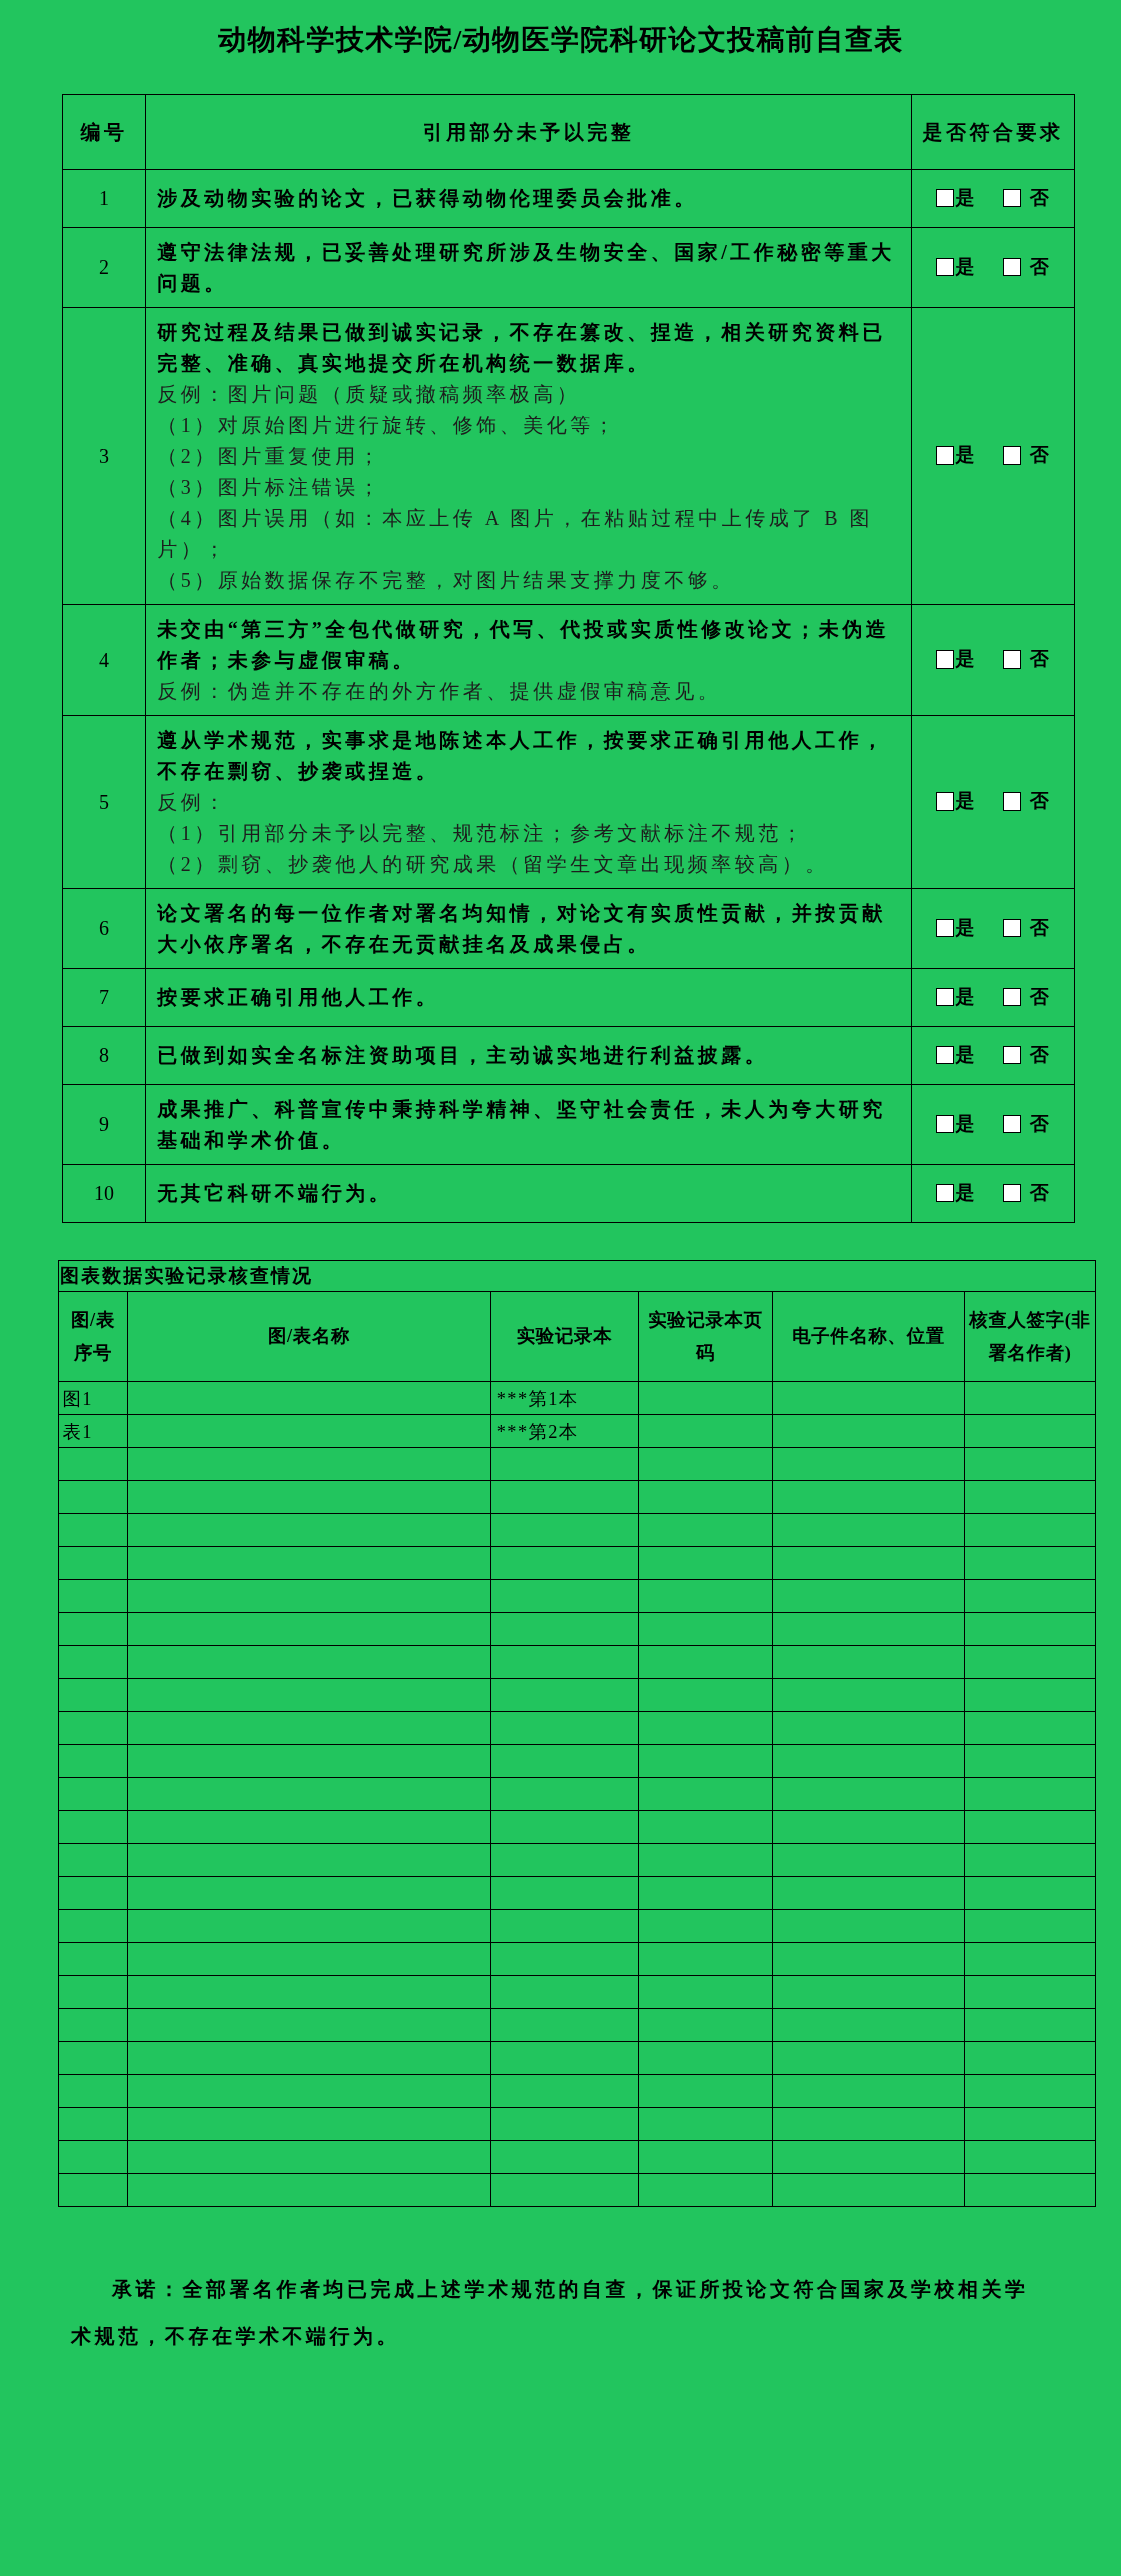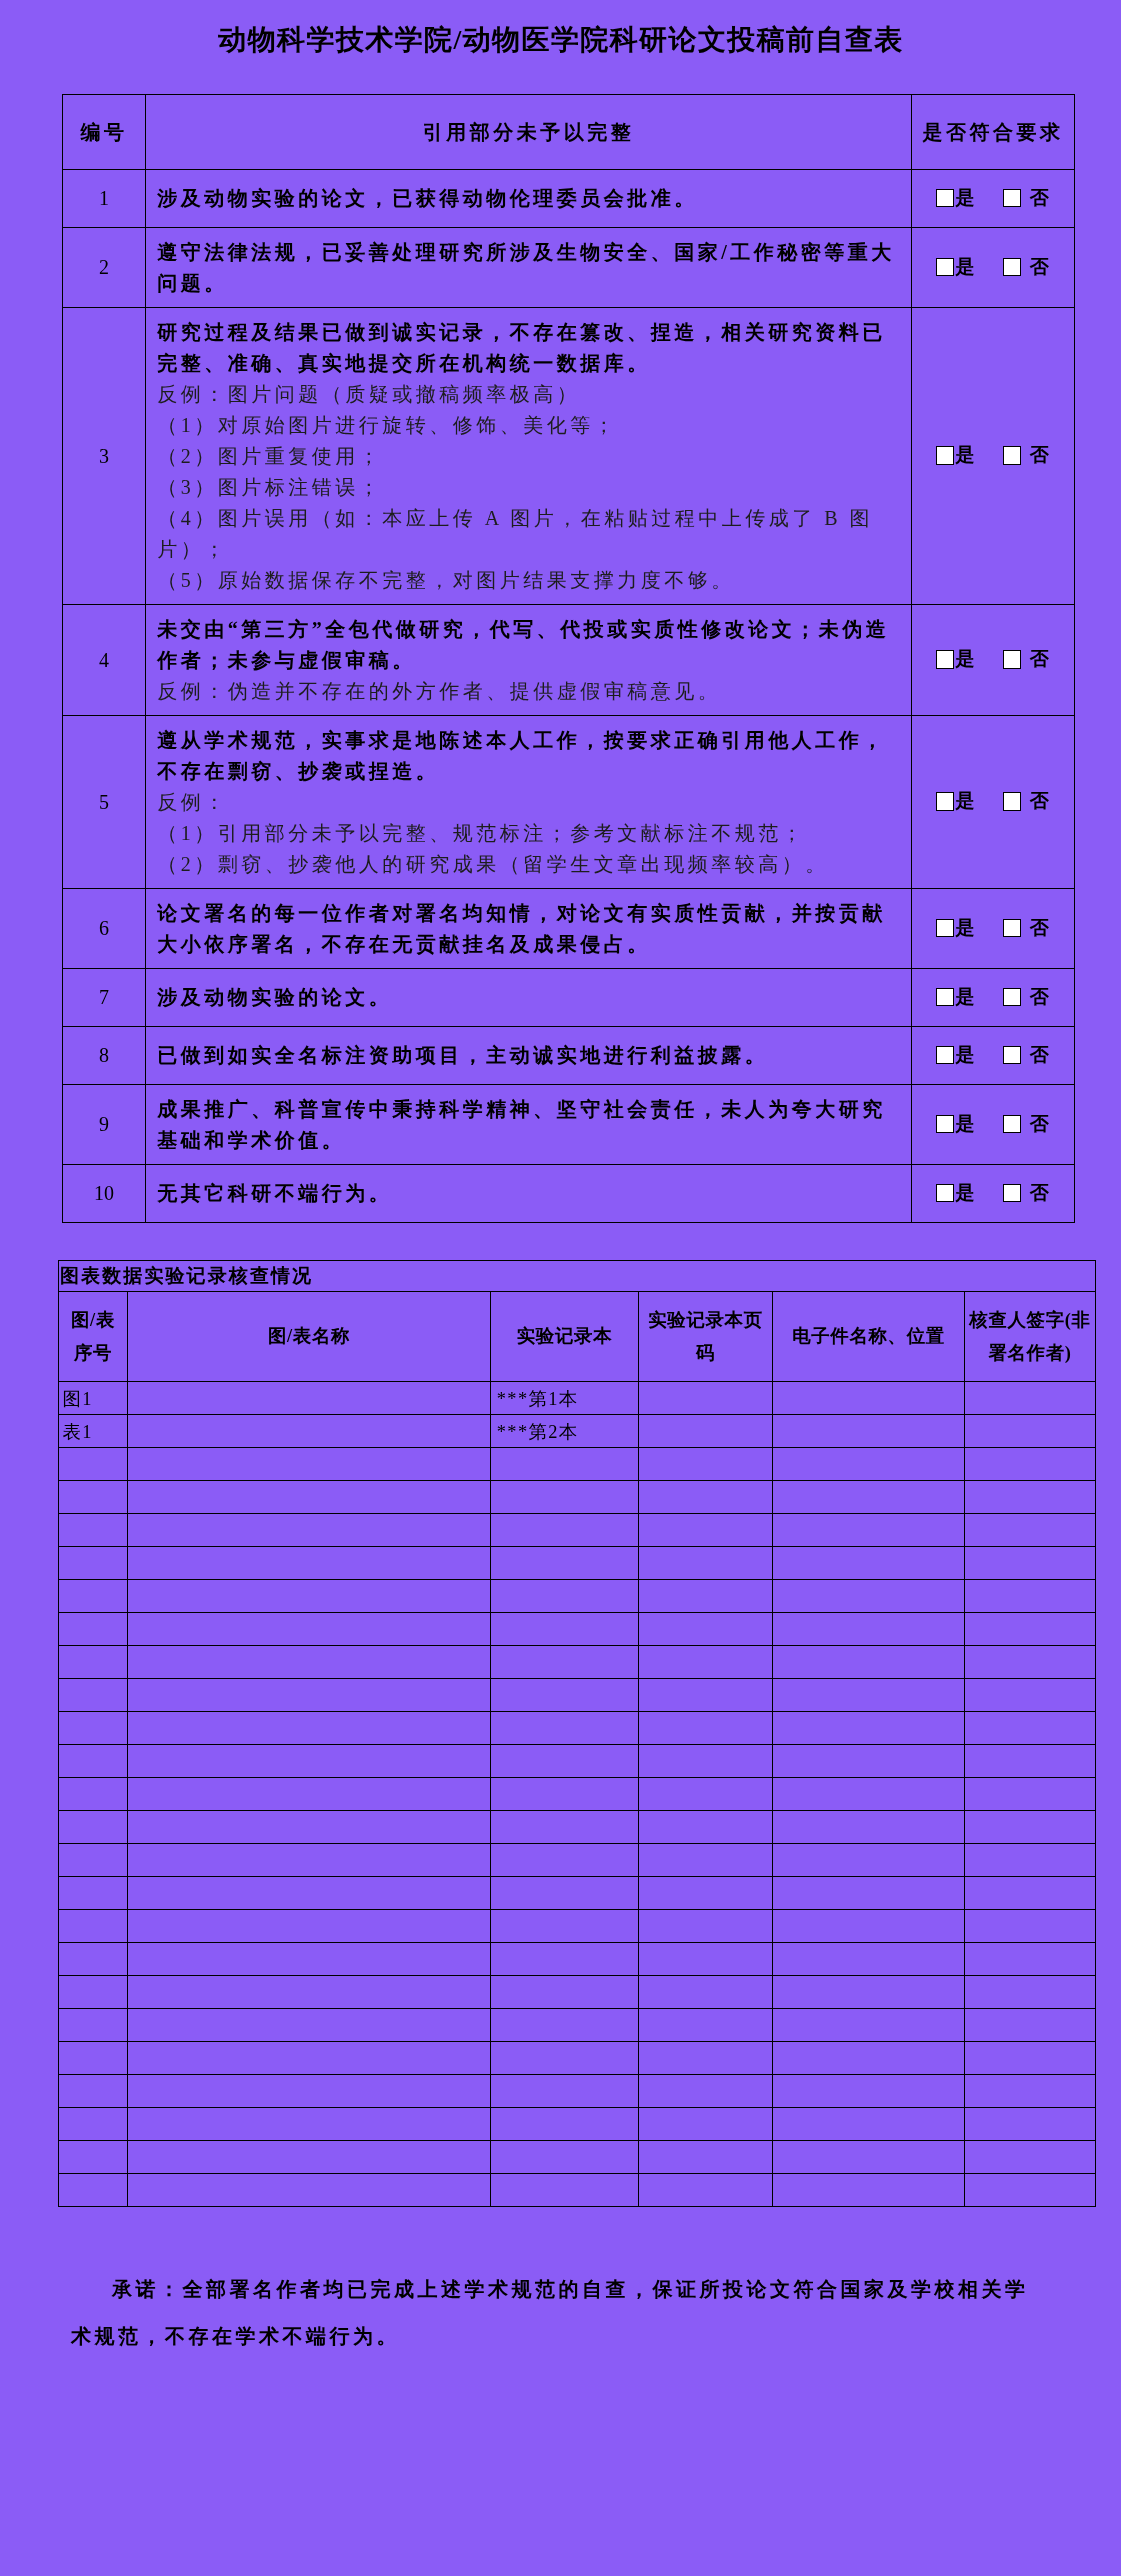--- a/index.html
+++ b/index.html
@@ -1,18 +1,18 @@
 <!DOCTYPE html>
 <html style="font-size:11.3px"><head>
 <meta charset="utf-8">
 <style>
   * { box-sizing: border-box; }
   html,body { margin:0; padding:0; background:#ffffff; }
   .page {
-    width:1122px; height:2576px; background:#8b5cf6; color:#000;
+    width:1122px; height:2576px; background:#22c55e; color:#000;
     font-family:"Liberation Serif","DejaVu Serif",serif;
     overflow:hidden; position:relative;
   }
   .doc-title {
     margin:0; padding-top:21px; text-align:center;
     font-size:28px; font-weight:700; letter-spacing:1.4px;
   }
 
   
   table { border-collapse:collapse; table-layout:fixed; }
@@ -167,21 +167,21 @@
               <span class="box"></span>
               <span>是</span>
             </span><span class="chk chk-no">
               <span class="box"></span>
               <span>否</span>
             </span></td>
         </tr>
         <tr>
           <td class="c-no">7</td>
           <td class="c-text">
-            <div class="main">涉及动物实验的论文。</div>
+            <div class="main">按要求正确引用他人工作。</div>
           </td>
           <td class="c-check"><span class="chk chk-yes">
               <span class="box"></span>
               <span>是</span>
             </span><span class="chk chk-no">
               <span class="box"></span>
               <span>否</span>
             </span></td>
         </tr>
         <tr>

